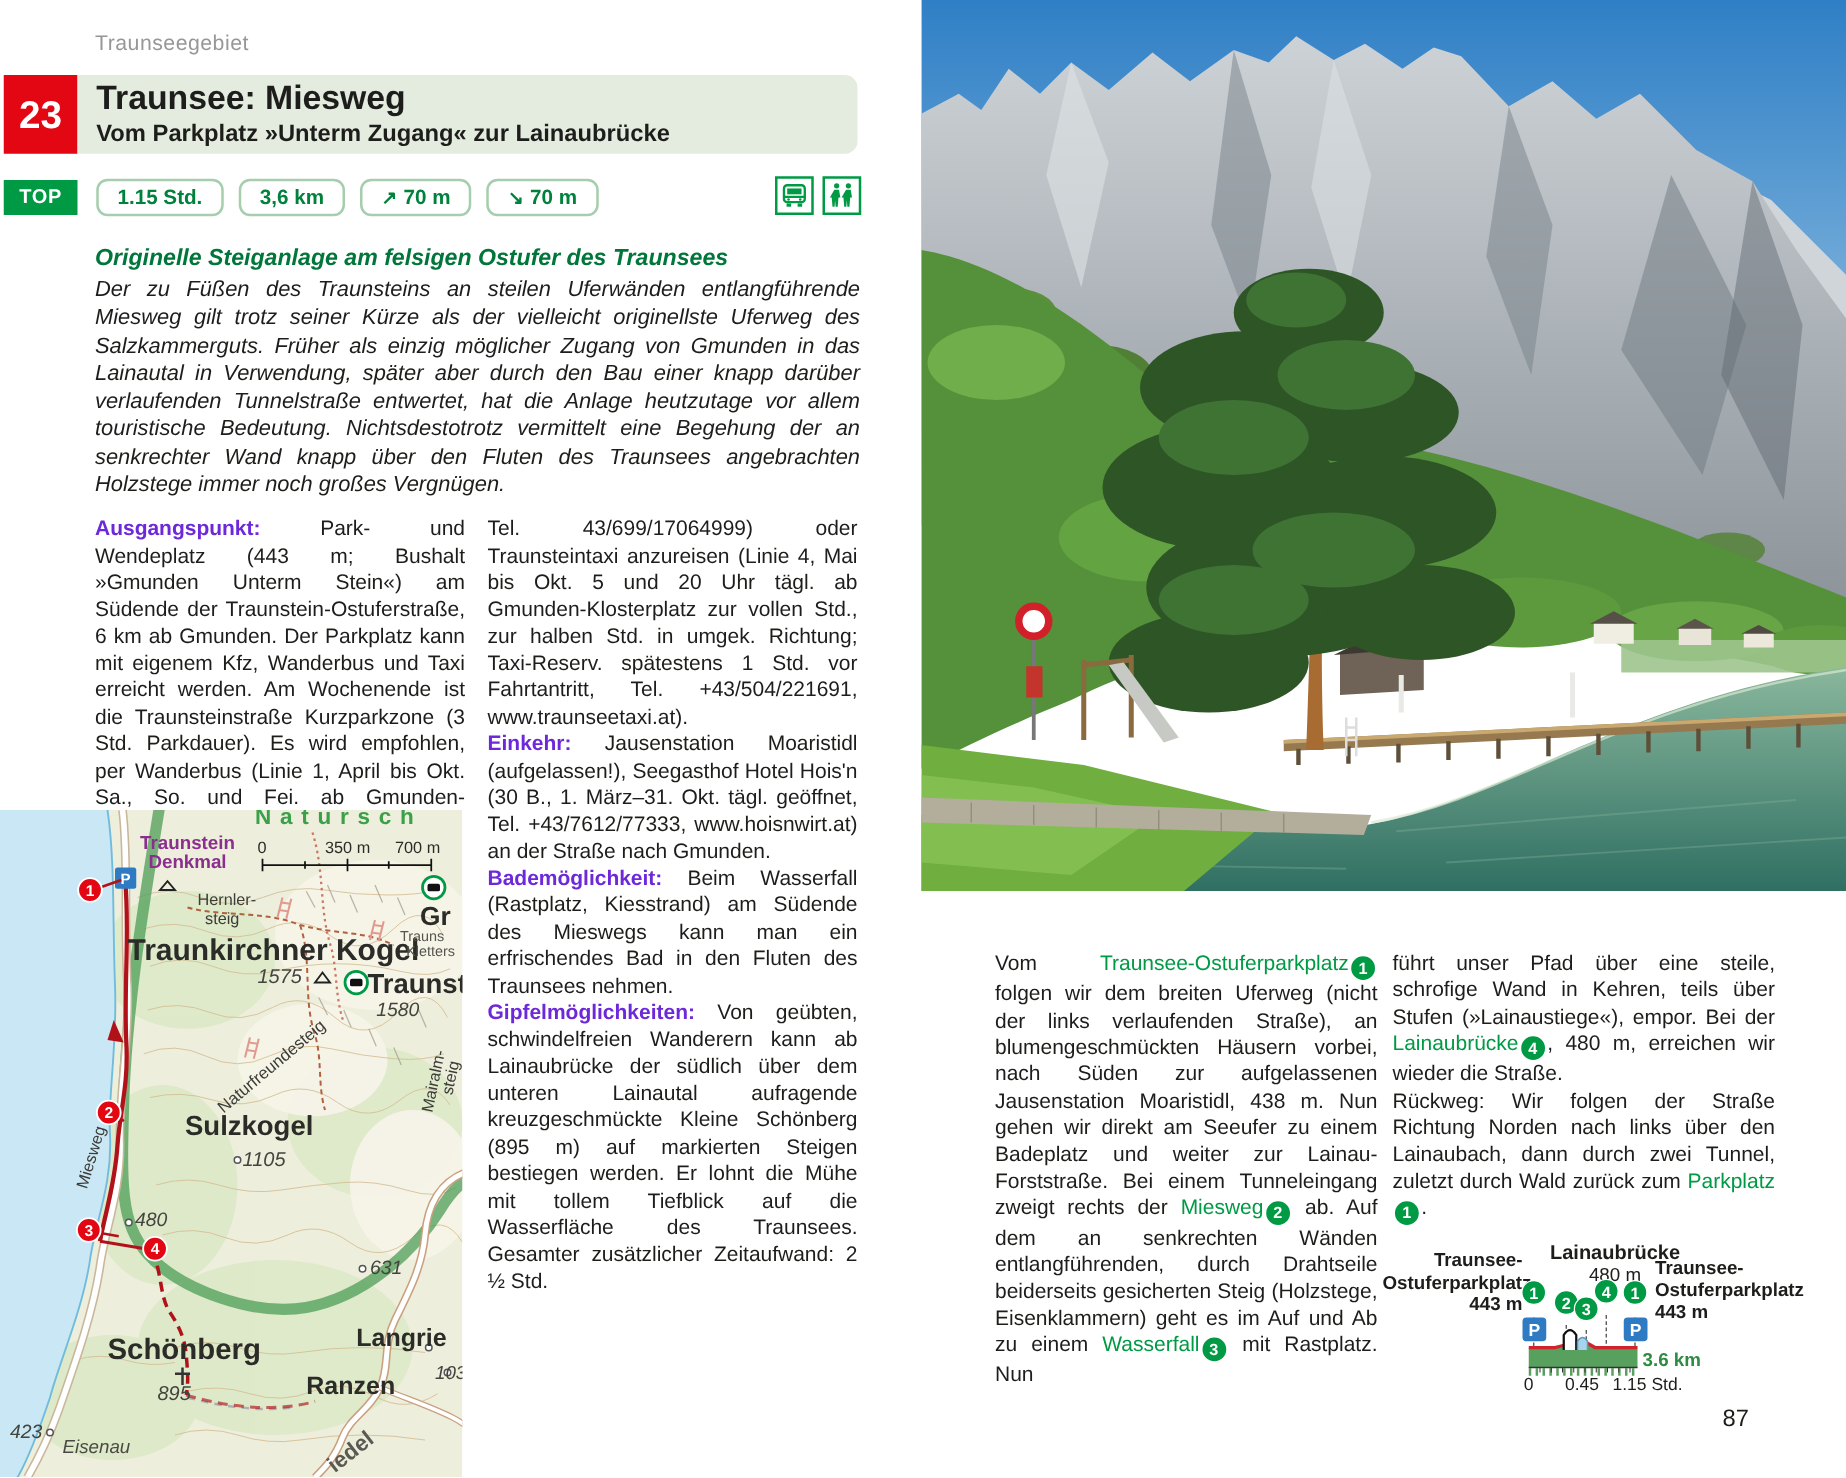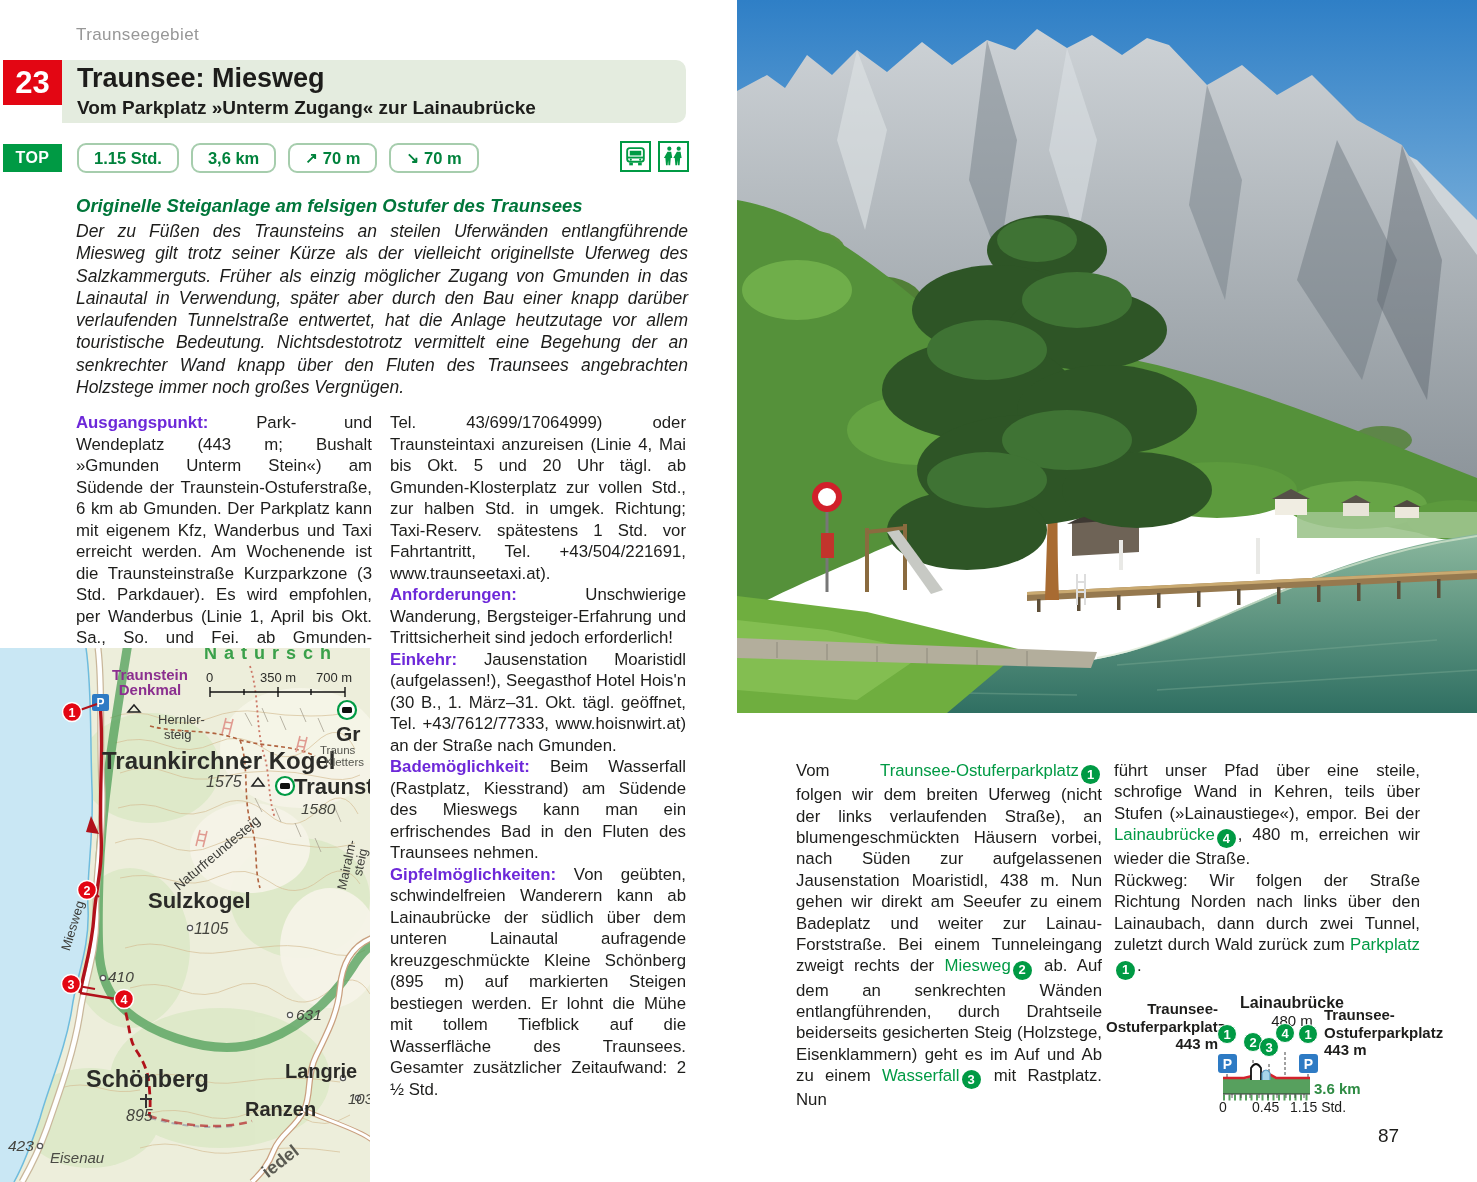--- a/index.html
+++ b/index.html
@@ -1,19 +1,19 @@
 <!DOCTYPE html>
 <html lang="de"><head>
 <meta charset="utf-8">
 <style>
   html,body{margin:0;padding:0;background:#ffffff;}
   .page{position:relative;width:1477px;height:1182px;background:#fff;overflow:hidden;
         font-family:"Liberation Sans",sans-serif;color:#1d1d1b;}
   .kicker{position:absolute;left:76px;top:25px;font-size:17px;color:#979797;letter-spacing:.4px;}
-  .routenum{position:absolute;left:3px;top:60px;width:59px;height:45px;background:#e30613;color:#fff;
+  .routenum{position:absolute;left:3px;top:60px;width:59px;height:63px;background:#e30613;color:#fff;
             font-weight:bold;font-size:31px;display:flex;align-items:center;justify-content:center;}
   .headerbar{position:absolute;left:62px;top:60px;width:624px;height:63px;background:#e4ecdf;border-radius:0 10px 10px 0;}
   .title{position:absolute;left:77px;top:63px;font-size:27px;font-weight:bold;}
   .subtitle{position:absolute;left:77px;top:97px;font-size:19px;font-weight:bold;}
   .topbadge{position:absolute;left:3px;top:144px;width:59px;height:28px;background:#009a44;color:#fff;
             font-weight:bold;font-size:16px;display:flex;align-items:center;justify-content:center;letter-spacing:.5px;}
   .pills{position:absolute;left:77px;top:143px;display:flex;gap:12px;}
   .pill{height:26px;border:2px solid #a6cdad;border-radius:9px;background:#fff;color:#00823c;font-weight:bold;
         font-size:16.5px;display:flex;align-items:center;justify-content:center;padding:0 15px;}
   .pill .arr{margin-right:5px;font-size:15px;}
@@ -99,21 +99,20 @@
 
   <div class="introhead">Originelle Steiganlage am felsigen Ostufer des Traunsees</div>
   <div class="introbody">Der zu Füßen des Traunsteins an steilen Uferwänden entlangführende Miesweg gilt trotz seiner Kürze als der vielleicht originellste Uferweg des Salzkammerguts. Früher als einzig möglicher Zugang von Gmunden in das Lainautal in Verwendung, später aber durch den Bau einer knapp darüber verlaufenden Tunnelstraße entwertet, hat die Anlage heutzutage vor allem touristische Bedeutung. Nichtsdestotrotz vermittelt eine Begehung der an senkrechter Wand knapp über den Fluten des Traunsees angebrachten Holzstege immer noch großes Vergnügen.</div>
 
   <div class="colL">
     <span class="seclabel">Ausgangspunkt: </span><span>Park- und Wendeplatz (443 m; Bushalt »Gmunden Unterm Stein«) am Südende der Traunstein-Ostuferstraße, 6 km ab Gmunden. Der Parkplatz kann mit eigenem Kfz, Wanderbus und Taxi erreicht werden. Am Wochenende ist die Traunsteinstraße Kurzparkzone (3 Std. Parkdauer). Es wird empfohlen, per Wanderbus (Linie 1, April bis Okt. Sa., So. und Fei. ab Gmunden-Seebahnhof,</span>
   </div>
 
   <div class="colM">
     <p><span class="seclabel"></span><span>Tel. 43/699/17064999) oder Traunsteintaxi anzureisen (Linie 4, Mai bis Okt. 5 und 20 Uhr tägl. ab Gmunden-Klosterplatz zur vollen Std., zur halben Std. in umgek. Richtung; Taxi-Reserv. spätestens 1 Std. vor Fahrtantritt, Tel. +43/504/221691, www.traunseetaxi.at).</span></p>
-    <p><span class="seclabel">Anforderungen: </span><span>Unschwierige Wanderung, Bergsteiger-Erfahrung und Trittsicherheit sind jedoch erforderlich!</span></p>
     <p><span class="seclabel">Einkehr: </span><span>Jausenstation Moaristidl (aufgelassen!), Seegasthof Hotel Hois'n (30 B., 1. März–31. Okt. tägl. geöffnet, Tel. +43/7612/77333, www.hoisnwirt.at) an der Straße nach Gmunden.</span></p>
     <p><span class="seclabel">Bademöglichkeit: </span><span>Beim Wasserfall (Rastplatz, Kiesstrand) am Südende des Mieswegs kann man ein erfrischendes Bad in den Fluten des Traunsees nehmen.</span></p>
     <p><span class="seclabel">Gipfelmöglichkeiten: </span><span>Von geübten, schwindelfreien Wanderern kann ab Lainaubrücke der südlich über dem unteren Lainautal aufragende kreuzgeschmückte Kleine Schönberg (895 m) auf markierten Steigen bestiegen werden. Er lohnt die Mühe mit tollem Tiefblick auf die Wasserfläche des Traunsees. Gesamter zusätzlicher Zeitaufwand: 2 ½ Std.</span></p>
   </div>
 
   <div class="photo">
     <svg width="740" height="713" viewBox="0 0 740 713">
       <defs>
         <linearGradient id="sky" x1="0" y1="0" x2="0" y2="1">
             <stop offset="0" stop-color="#2f7fc6"></stop>
@@ -389,21 +388,21 @@
     <span class="ml" style="left:320px;top:96px;font-size:11.5px;color:#55554e;">Trauns</span>
     <span class="ml" style="left:325px;top:108px;font-size:11.5px;color:#55554e;">Kletters</span>
     <span class="ml" style="left:294px;top:126px;font-weight:bold;font-size:22px;">Traunste</span>
     <span class="ml" style="left:301px;top:152px;font-style:italic;font-size:15.5px;color:#44443e;">1580</span>
     <span class="ml" style="left:176px;top:232px;font-size:13.5px;color:#3c3c38;transform:rotate(-40deg);transform-origin:0 50%;">Naturfreundesteig</span>
     <span class="ml" style="left:334px;top:240px;font-size:13px;color:#3c3c38;transform:rotate(-78deg);transform-origin:0 0;">Mairalm-</span>
     <span class="ml" style="left:350px;top:226px;font-size:13px;color:#3c3c38;transform:rotate(-78deg);transform-origin:0 0;">steig</span>
     <span class="ml" style="left:148px;top:240px;font-weight:bold;font-size:22px;">Sulzkogel</span>
     <span class="ml" style="left:194px;top:272px;font-style:italic;font-size:16px;color:#44443e;">1105</span>
     <span class="ml" style="left:58px;top:300px;font-size:13px;color:#3c3c38;transform:rotate(-73deg);transform-origin:0 0;">Miesweg</span>
-    <span class="ml" style="left:108px;top:320px;font-style:italic;font-size:15.5px;color:#44443e;">410</span>
+    <span class="ml" style="left:108px;top:320px;font-style:italic;font-size:15.5px;color:#44443e;">480</span>
     <span class="ml" style="left:296px;top:358px;font-style:italic;font-size:15.5px;color:#44443e;">631</span>
     <span class="ml" style="left:86px;top:418px;font-weight:bold;font-size:23.5px;">Schönberg</span>
     <span class="ml" style="left:126px;top:459px;font-style:italic;font-size:16px;color:#44443e;">895</span>
     <span class="ml" style="left:285px;top:412px;font-weight:bold;font-size:20px;">Langrie</span>
     <span class="ml" style="left:348px;top:442px;font-style:italic;font-size:15px;color:#44443e;">103</span>
     <span class="ml" style="left:245px;top:450px;font-weight:bold;font-size:20px;">Ranzen</span>
     <span class="ml" style="left:8px;top:489px;font-style:italic;font-size:15.5px;color:#44443e;">423</span>
     <span class="ml" style="left:50px;top:501px;font-style:italic;font-size:15px;color:#4a4a44;">Eisenau</span>
     <span class="ml" style="left:258px;top:518px;font-weight:bold;font-size:18px;color:#5a5a52;transform:rotate(-38deg);transform-origin:0 0;">iedel</span>
   </div>

